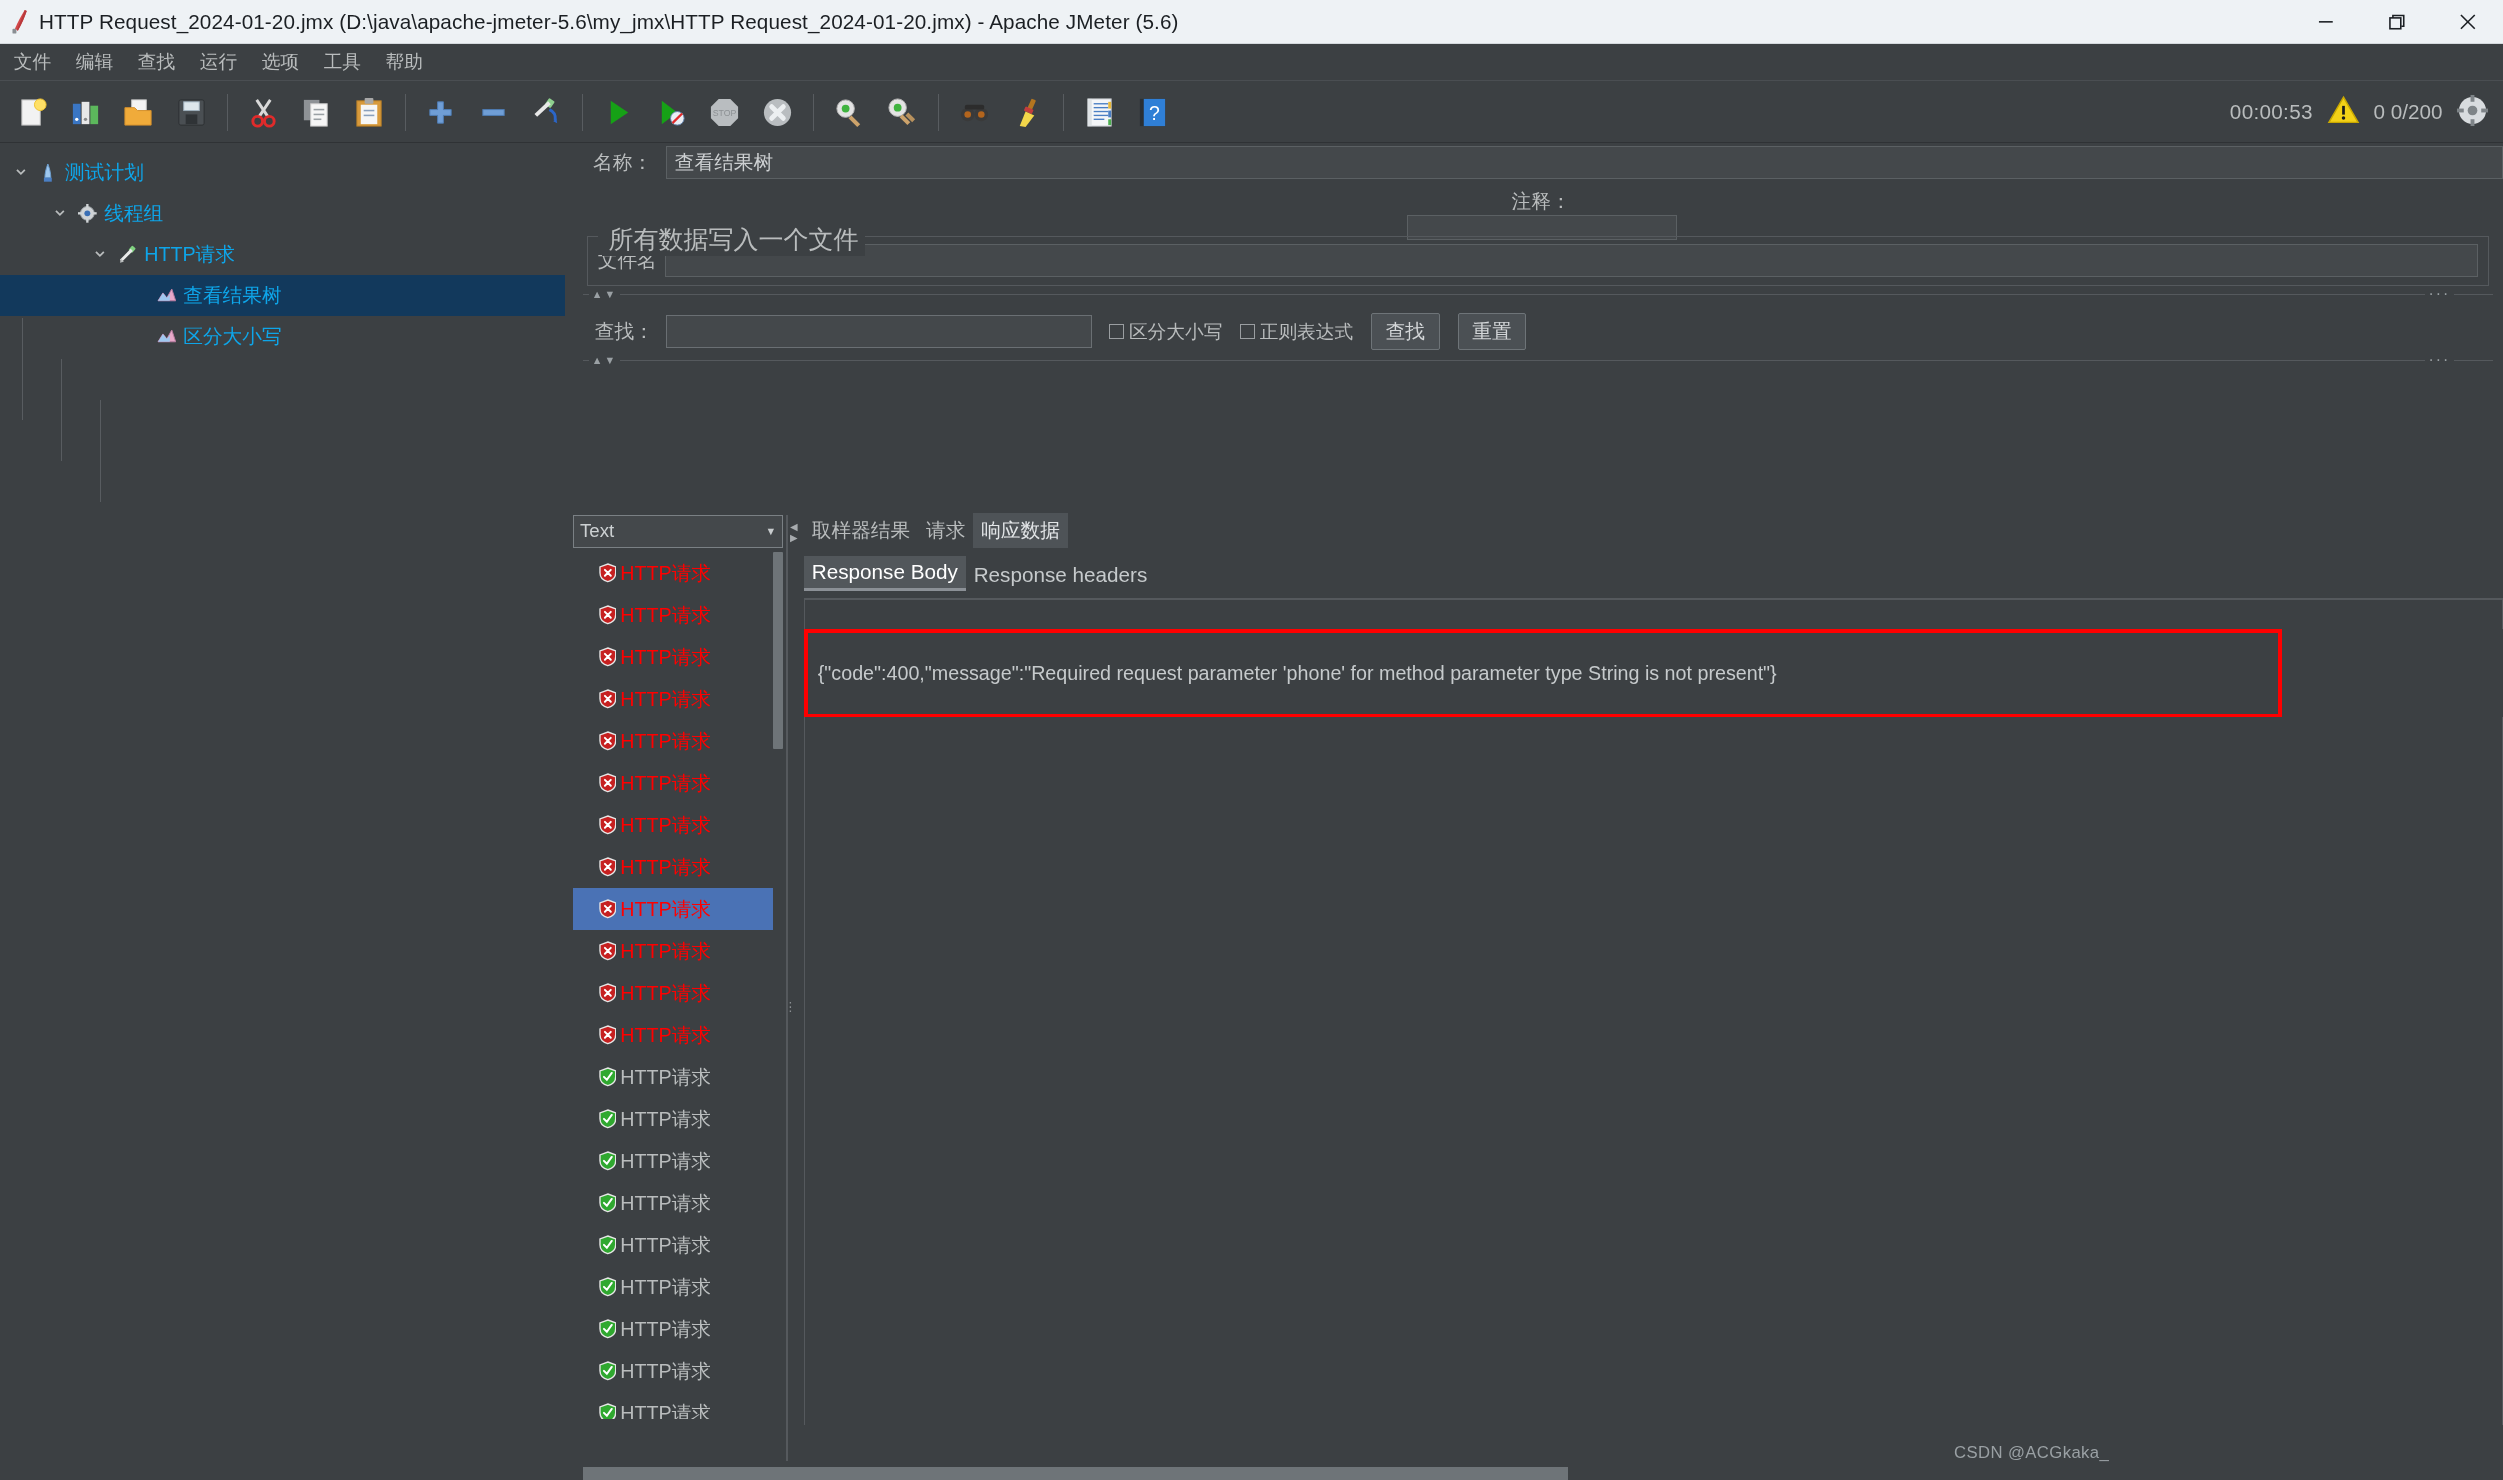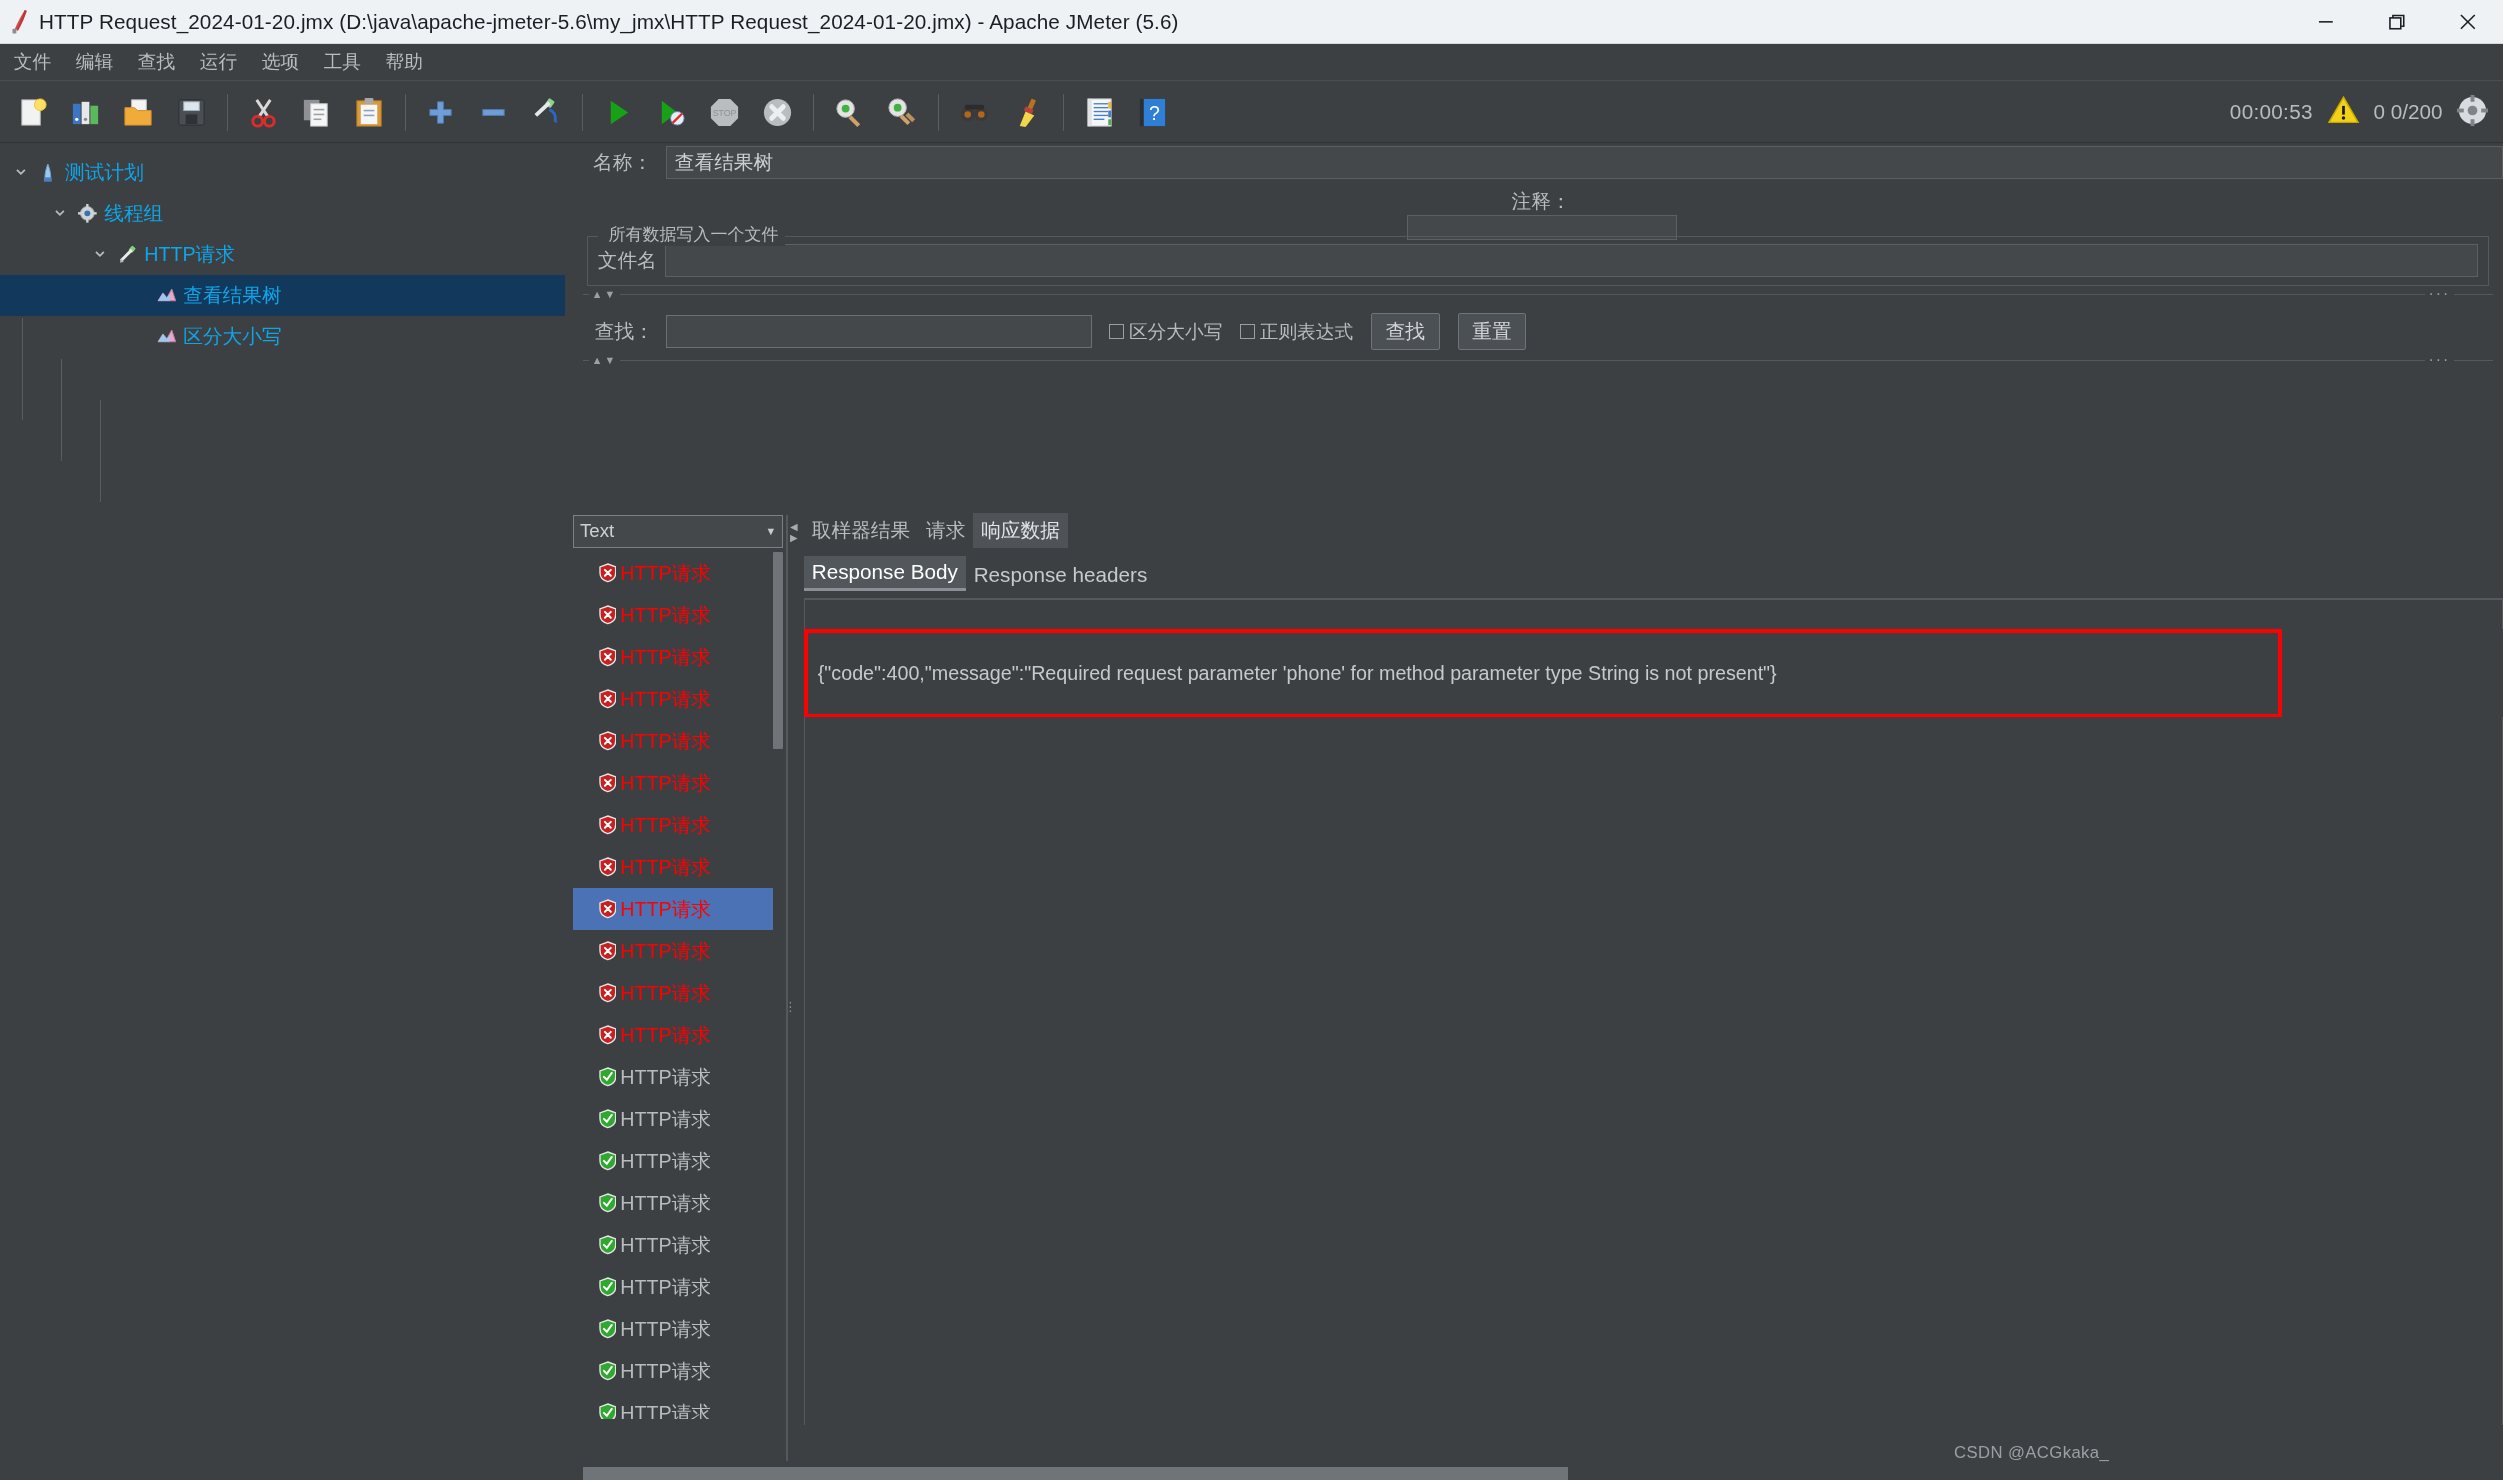--- a/index.html
+++ b/index.html
@@ -93,21 +93,21 @@
     flex: 1; height: 33px; background: #44484b; border: 1px solid #5b6063;
     color: #cdd0d2; font-size: 19.7px; padding: 0 7.9px; line-height: 31.5px;
     font-family: "Liberation Sans", sans-serif; outline: none;
   }
   .group-box {
     margin: 8.9px 13.8px 0 13.8px; border: 1px solid #55595d; border-top: none;
     position: relative; padding: 0 0 7.9px 0;
   }
   .group-title {
     position: absolute; top: -12.8px; left: 13.8px; background: #3c4043;
-    font-size: 17px; color: #b9bcbd; padding: 0 6.9px; white-space: nowrap;
+    font-size: 25px; color: #b9bcbd; padding: 0 6.9px; white-space: nowrap;
   }
   .group-topline-l { position: absolute; top: 0; left: 0; width: 9.9px; height: 1px; background: #55595d; }
   .group-topline-r { position: absolute; top: 0; left: 146px; right: 0; height: 1px; background: #55595d; }
   .file-row { display: flex; align-items: center; height: 41px; padding: 7.9px 9.9px 0 9.9px; }
   .file-label { font-size: 19.7px; color: #b9bcbd; padding-right: 7.9px; white-space: nowrap; }
 
   .collapse-bar {
     height: 13.8px; display: flex; align-items: center; gap: 3.9px;
     padding-left: 9.9px; border-top: 1px solid #55595d; margin: 7.9px 9.9px 0 9.9px;
     position: relative;

